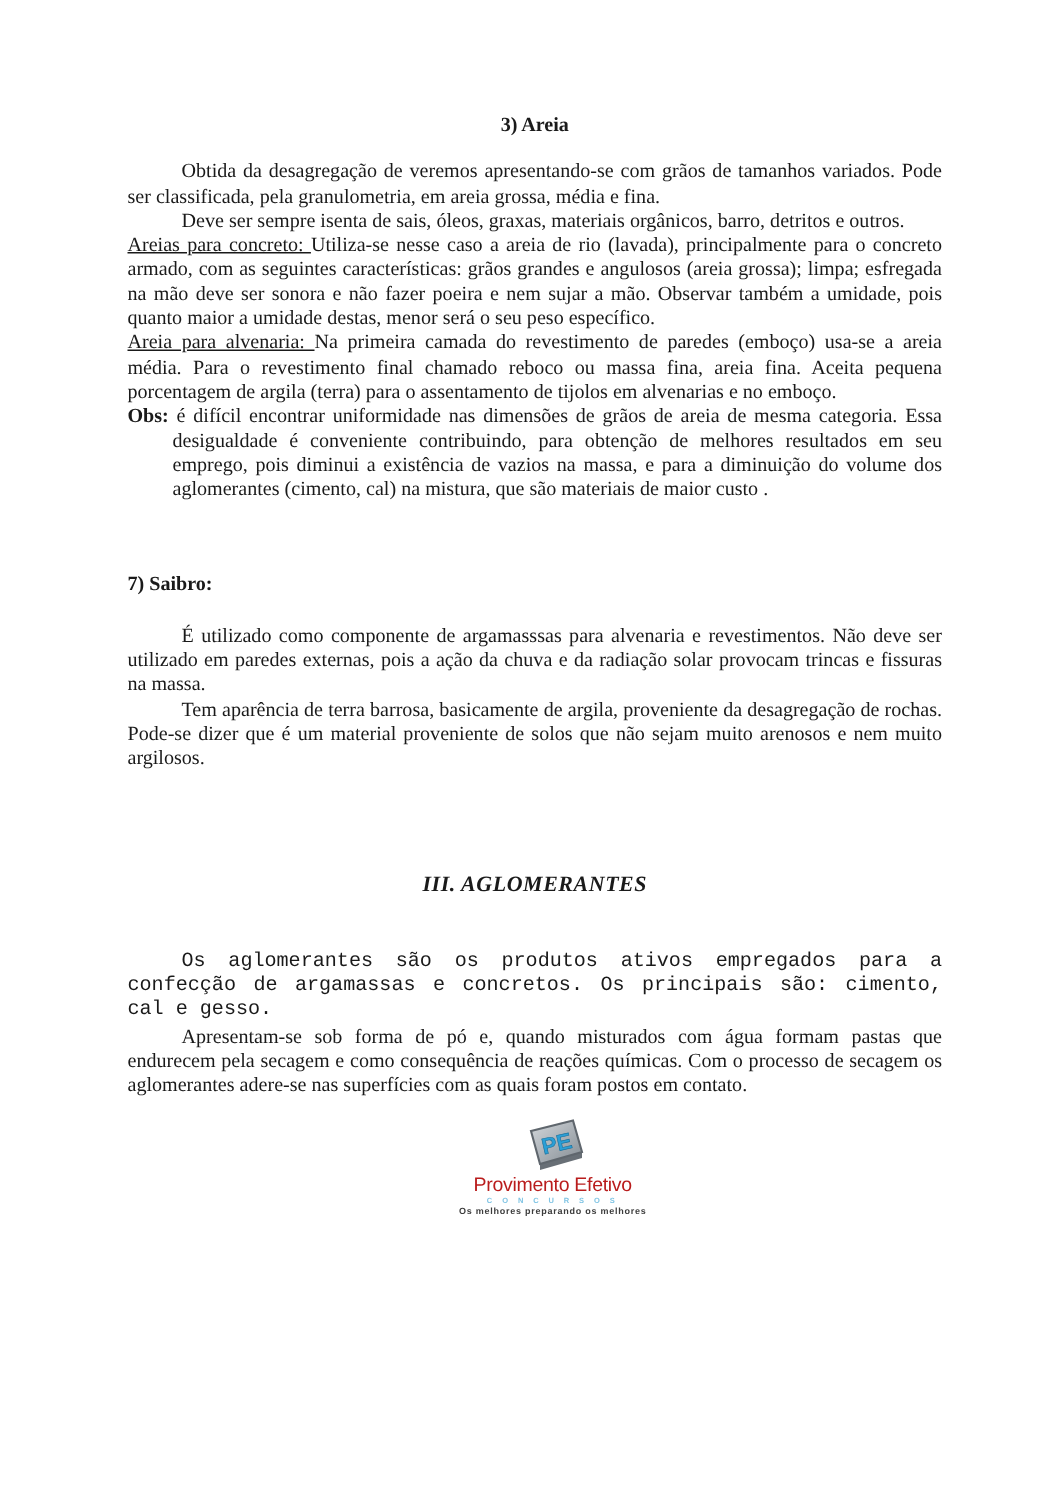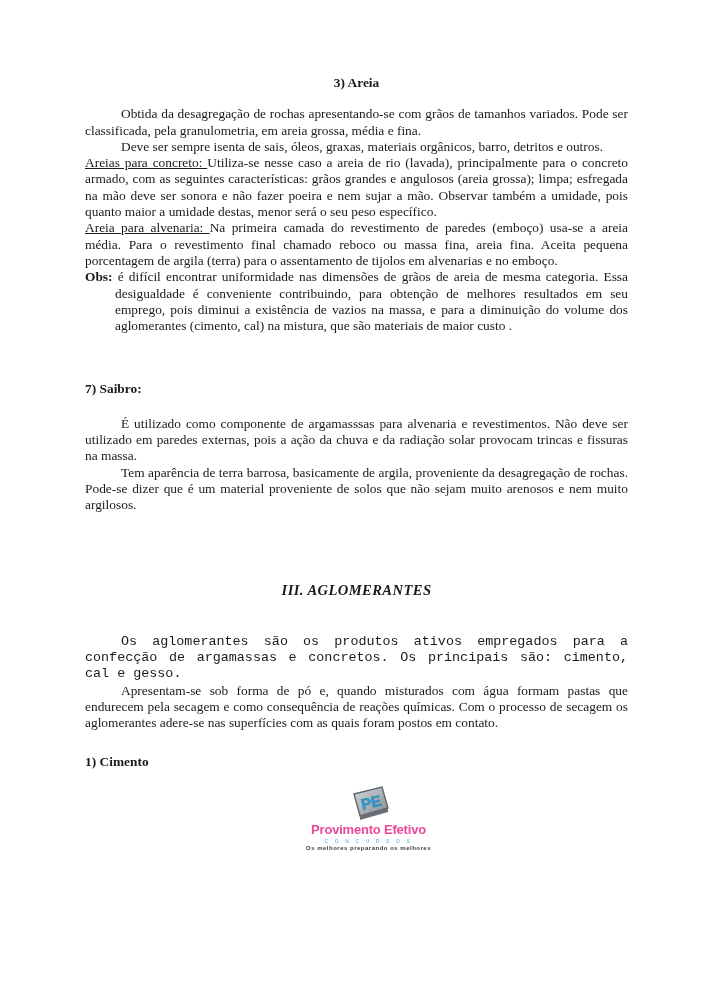--- a/index.html
+++ b/index.html
@@ -19,51 +19,50 @@
   .obs{padding-left:30px;text-indent:-30px;}
   .h-saibro{font-weight:bold;margin:47px 0 18px 0;text-align:left;}
   .h-main{font-weight:bold;margin:68px 0 0 0;text-align:center;font-size:14.6px;letter-spacing:.4px;font-style:italic;}
   .p-after-main{margin-top:36px;font-family:Liberation Mono, monospace;}
   .h-cimento{font-weight:bold;margin:22px 0 15px 0;text-align:left;}
   .logo{
     margin:13px auto 0;display:flex;flex-direction:column;align-items:center;
     font-family:"Liberation Sans", sans-serif;transform:translateX(12px);
     text-align:center;line-height:normal;text-indent:0;width:220px;
   }
-  .logo-brand{color:#ec4899;font-weight:bold;font-size:13px;letter-spacing:-.2px;margin-top:1px;}
+  .logo-brand{color:#b91c1c;font-weight:normal;font-size:13px;letter-spacing:-.2px;margin-top:1px;}
   .logo-sub{color:#7fc4e4;font-weight:bold;font-size:5px;letter-spacing:2.6px;margin-top:1px;}
   .logo-tag{color:#3c3c3c;font-weight:bold;font-size:6px;letter-spacing:.5px;margin-top:1px;}
 </style>
 </head>
 <body>
 
 <div class="content">
 
   <p class="sec-heading">3) Areia</p>
 
-  <p class="indent">Obtida da desagregação de rochas apresentando-se com grãos de tamanhos variados. Pode ser classificada, pela granulometria, em areia grossa, média e fina.</p>
+  <p class="indent">Obtida da desagregação de veremos apresentando-se com grãos de tamanhos variados. Pode ser classificada, pela granulometria, em areia grossa, média e fina.</p>
   <p class="indent">Deve ser sempre isenta de sais, óleos, graxas, materiais orgânicos, barro, detritos e outros.</p>
 
   <p><span class="u-label">Areias para concreto: </span><span>Utiliza-se nesse caso a areia de rio (lavada), principalmente para o concreto armado, com as seguintes características: grãos grandes e angulosos (areia grossa); limpa; esfregada na mão deve ser sonora e não fazer poeira e nem sujar a mão. Observar também a umidade, pois quanto maior a umidade destas, menor será o seu peso específico.</span></p>
 
   <p><span class="u-label">Areia para alvenaria: </span><span>Na primeira camada do revestimento de paredes (emboço) usa-se a areia média. Para o revestimento final chamado reboco ou massa fina, areia fina. Aceita pequena porcentagem de argila (terra) para o assentamento de tijolos em alvenarias e no emboço.</span></p>
 
   <p class="obs"><span class="b">Obs: </span><span>é difícil encontrar uniformidade nas dimensões de grãos de areia de mesma categoria. Essa desigualdade é conveniente contribuindo, para obtenção de melhores resultados em seu emprego, pois diminui a existência de vazios na massa, e para a diminuição do volume dos aglomerantes (cimento, cal) na mistura, que são materiais de maior custo .</span></p>
 
   <p class="h-saibro">7) Saibro:</p>
 
   <p class="indent">É utilizado como componente de argamasssas para alvenaria e revestimentos. Não deve ser utilizado em paredes externas, pois a ação da chuva e da radiação solar provocam trincas e fissuras na massa.</p>
   <p class="indent">Tem aparência de terra barrosa, basicamente de argila, proveniente da desagregação de rochas. Pode-se dizer que é um material proveniente de solos que não sejam muito arenosos e nem muito argilosos.</p>
 
   <p class="h-main">III. AGLOMERANTES</p>
 
   <p class="indent p-after-main">Os aglomerantes são os produtos ativos empregados para a confecção de argamassas e concretos. Os principais são: cimento, cal e gesso.</p>
   <p class="indent">Apresentam-se sob forma de pó e, quando misturados com água formam pastas que endurecem pela secagem e como consequência de reações químicas. Com o processo de secagem os aglomerantes adere-se nas superfícies com as quais foram postos em contato.</p>
 
-  <p class="h-cimento">1) Cimento</p>
 
 
   <div class="logo">
     <svg width="46" height="36" viewBox="0 0 46 36" aria-hidden="true">
       <defs>
         <linearGradient id="tileg" x1="0" y1="0" x2="1" y2="1">
           <stop offset="0" stop-color="#d4d8dc"></stop>
           <stop offset="1" stop-color="#848c93"></stop>
         </linearGradient>
       </defs>

